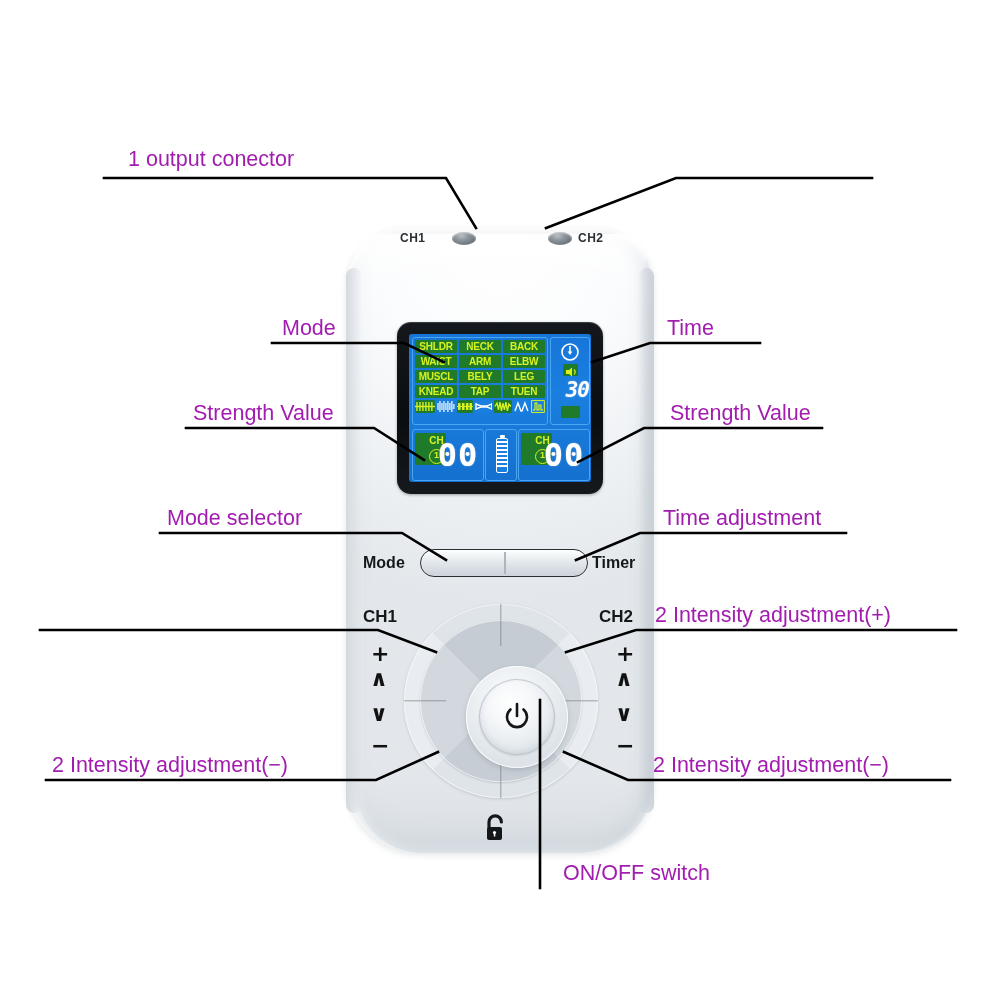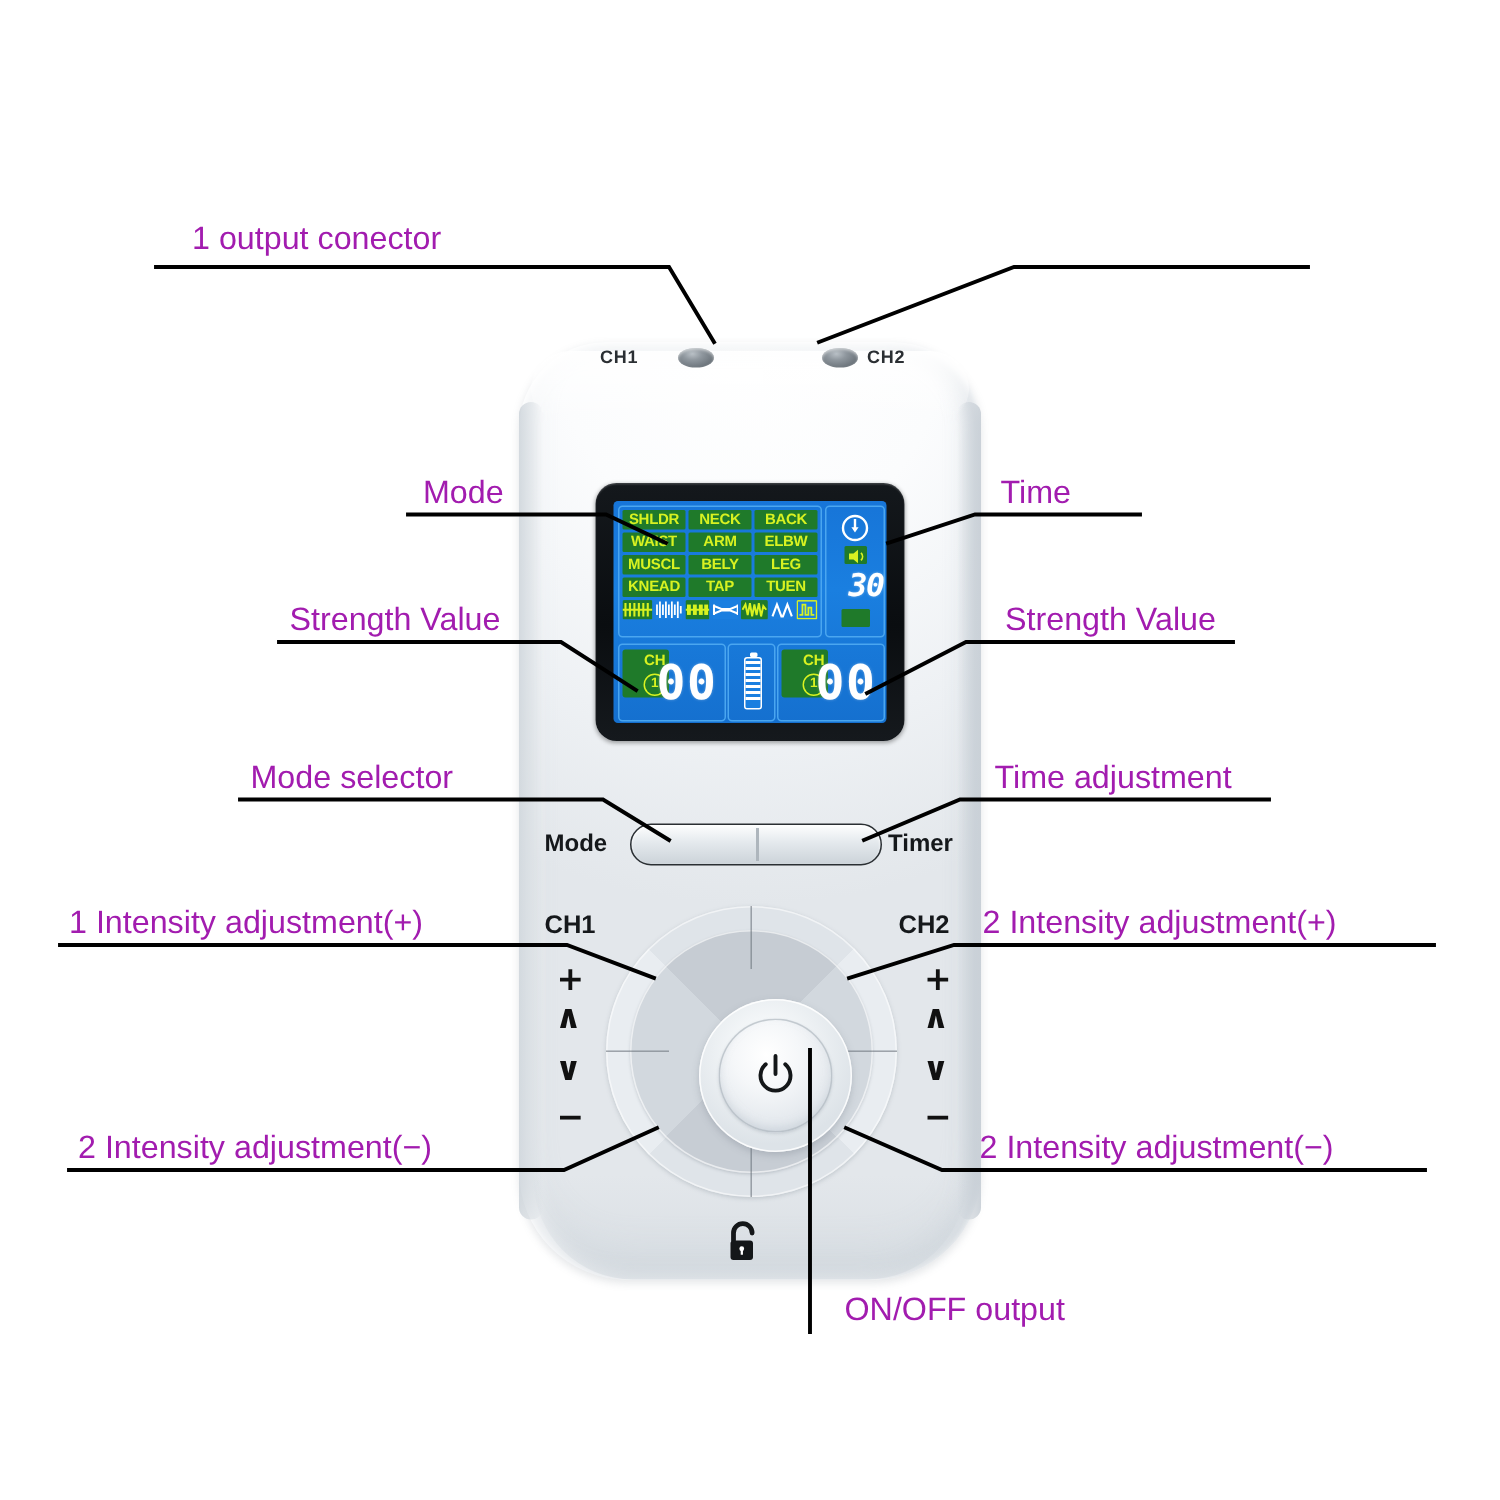--- a/index.html
+++ b/index.html
@@ -457,27 +457,26 @@
 
   <div class="callout" style="left:282px;top:316px;">Mode</div>
   <div class="callout" style="left:667px;top:316px;">Time</div>
 
   <div class="callout" style="left:193px;top:401px;">Strength Value</div>
   <div class="callout" style="left:670px;top:401px;">Strength Value</div>
 
   <div class="callout" style="left:167px;top:506px;">Mode selector</div>
   <div class="callout" style="left:663px;top:506px;">Time adjustment</div>
 
-  <div class="callout" style="left:46px;top:603px;">1 Intensity adjustment(+)</div>
   <div class="callout" style="left:655px;top:603px;">2 Intensity adjustment(+)</div>
 
   <div class="callout" style="left:52px;top:753px;">2 Intensity adjustment(−)</div>
   <div class="callout" style="left:653px;top:753px;">2 Intensity adjustment(−)</div>
 
-  <div class="callout" style="left:563px;top:861px;">ON/OFF output</div>
+  <div class="callout" style="left:563px;top:861px;">ON/OFF switch</div>
 
   <svg id="leaders">
     <g stroke="#000000" stroke-width="2.6" fill="none" stroke-linecap="square">
 
       <path d="M104 178 L446 178 L476 228"></path>
 
       <path d="M872 178 L676 178 L546 228"></path>
 
       <path d="M272 343 L404 343 L444 362"></path>
 

